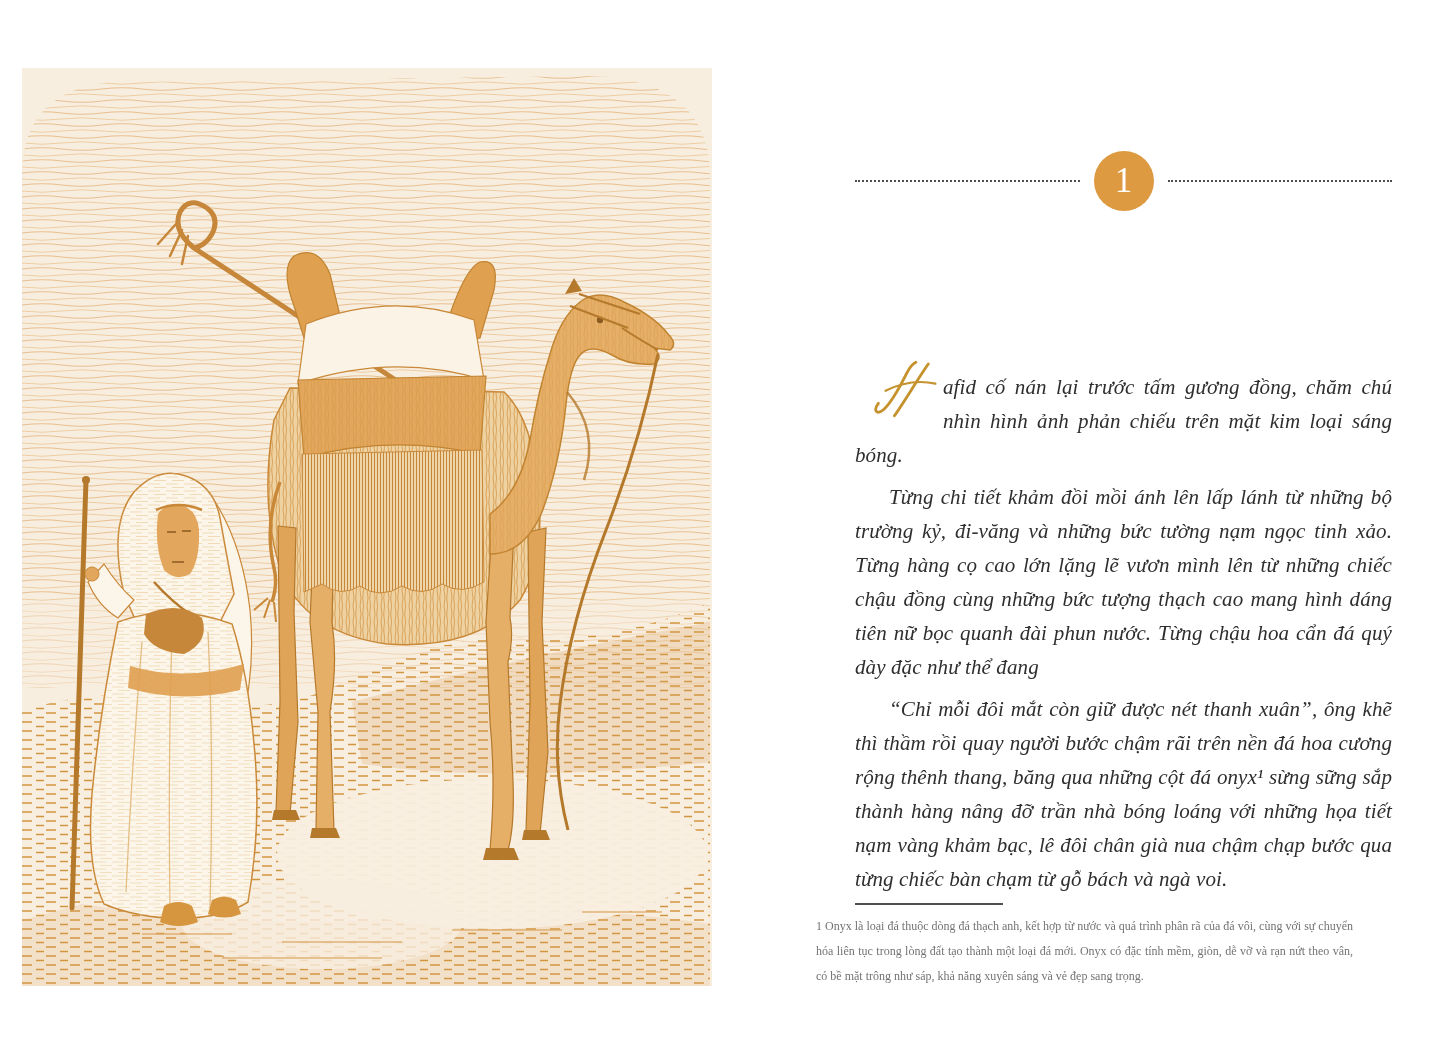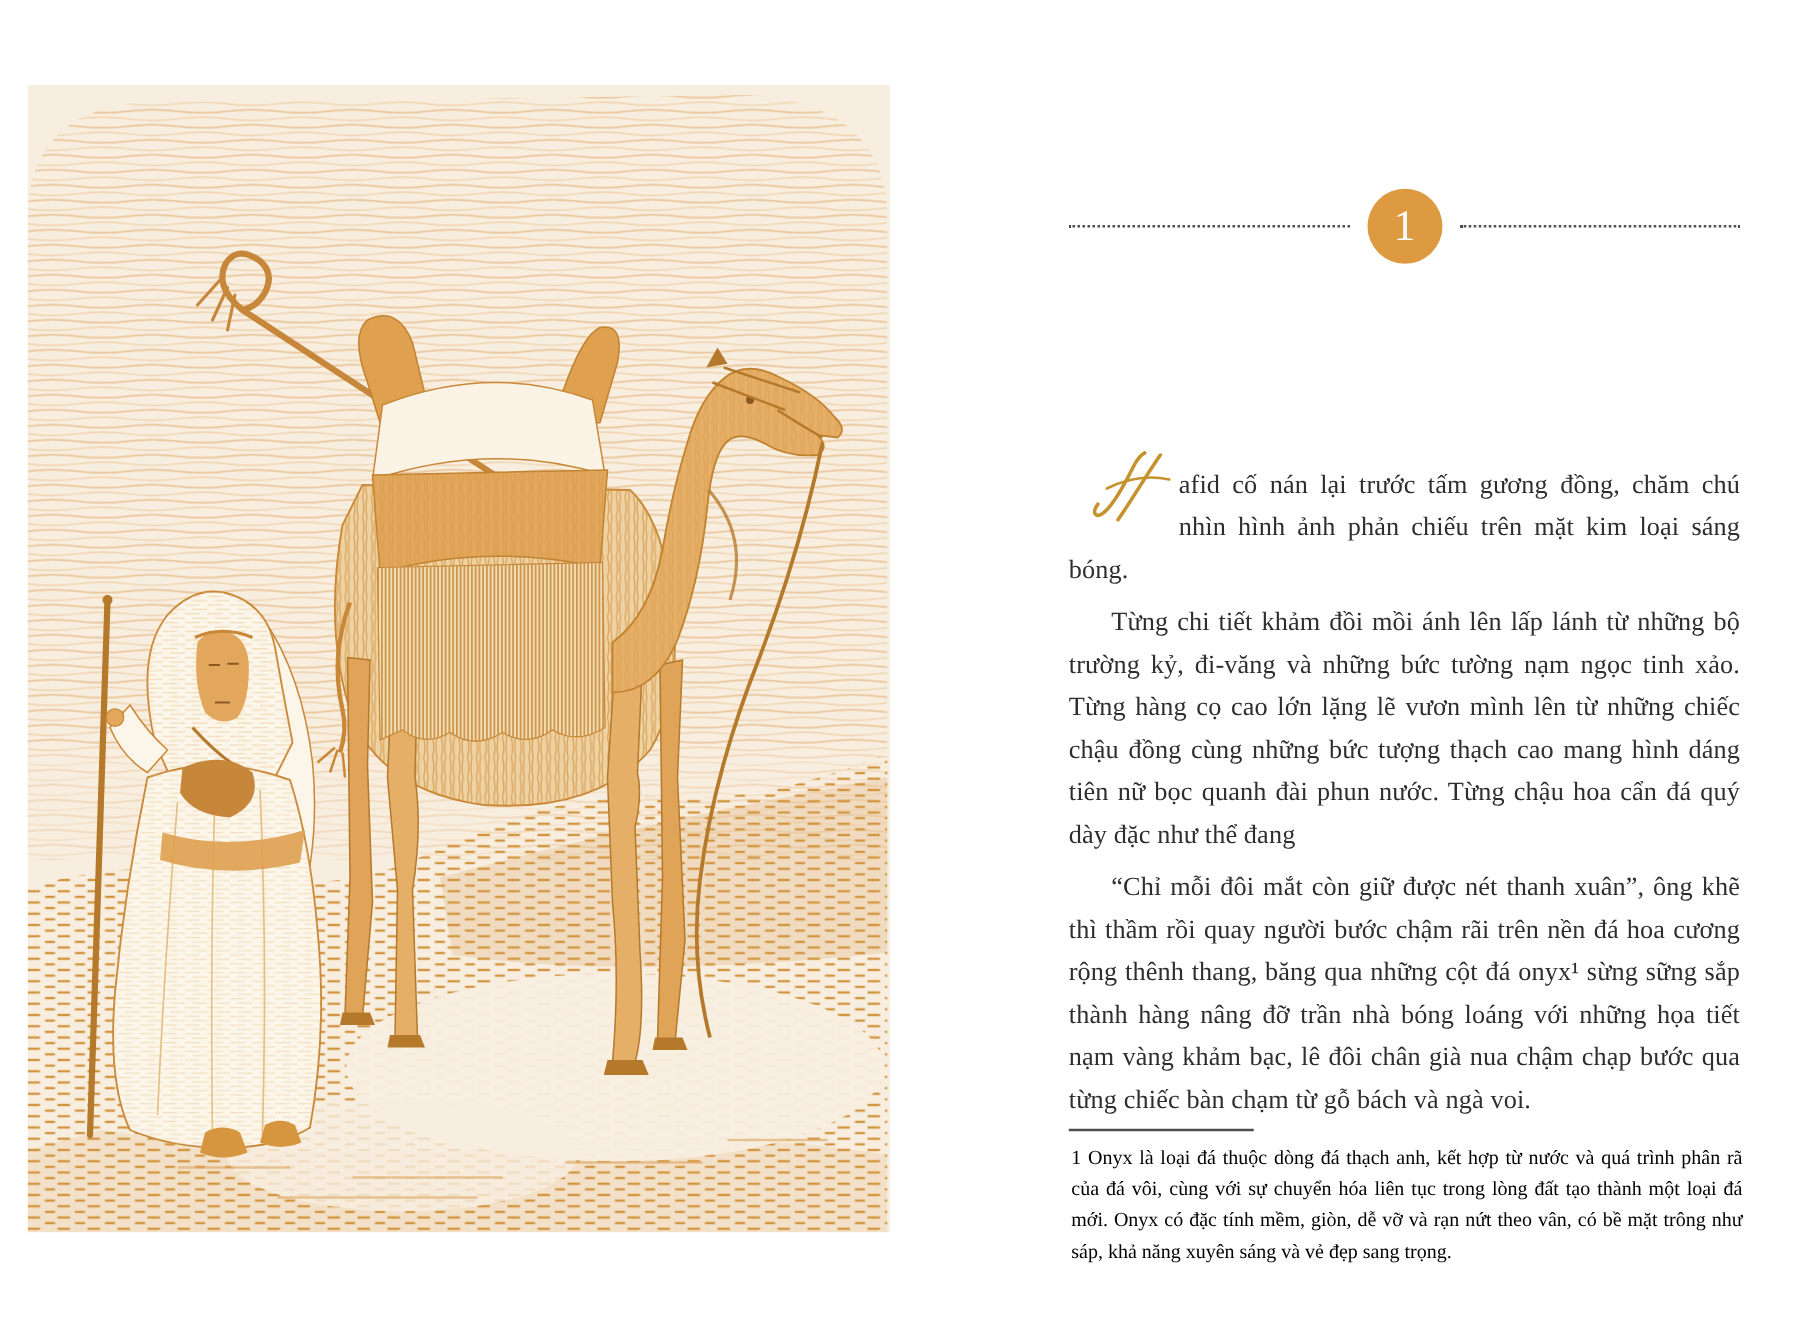--- a/index.html
+++ b/index.html
@@ -15,26 +15,26 @@
   .textcol{position:absolute;left:855px;top:150px;width:537px;color:#2e2e2e;}
   .ornament{display:flex;align-items:center;height:62px;}
   .dot-rule{flex:1;border-top:2.5px dotted #4d4d4d;height:0;}
   .chapnum{
     width:60px;height:60px;border-radius:50%;background:#DD9A40;color:#ffffff;
     display:flex;align-items:center;justify-content:center;
     font-family:"Liberation Serif", serif;font-size:35px;margin:0 14px;flex:none;
   }
   .bodytext{margin-top:158px;font-size:21px;line-height:34px;text-align:justify;
     letter-spacing:0.1px;}
-  .bodytext p{margin:0 0 8px 0;}
+  .bodytext p{margin:0 0 8px 0;font-style:italic;}
   .bodytext p.indent{text-indent:34px;}
   .dropcap{float:left;width:66px;height:58px;margin:-10px 4px 0 18px;}
   .footnote-sep{position:absolute;left:855px;top:903px;width:148px;border-top:2px solid #4f4f4f;}
-  .footnote{position:absolute;left:857px;top:914px;width:537px;color:#000000;
-    font-size:16px;line-height:25px;text-align:justify;}
+  .footnote{position:absolute;left:816px;top:914px;width:537px;color:#737373;
+    font-size:12px;line-height:25px;text-align:justify;}
 </style>
 </head>
 <body>
 
 <div class="illus">
 <svg viewBox="0 0 690 924" xmlns="http://www.w3.org/2000/svg">
   <defs>
     <pattern id="p-sky" width="160" height="12" patternUnits="userSpaceOnUse">
       <path d="M0 3 Q20 0.5 40 3 T80 3 T120 3 T160 3" fill="none" stroke="#E7BF8F" stroke-width="1.1"></path>
       <path d="M0 9 Q20 11.5 40 9 T80 9 T120 9 T160 9" fill="none" stroke="#EDCDA2" stroke-width="1"></path>

